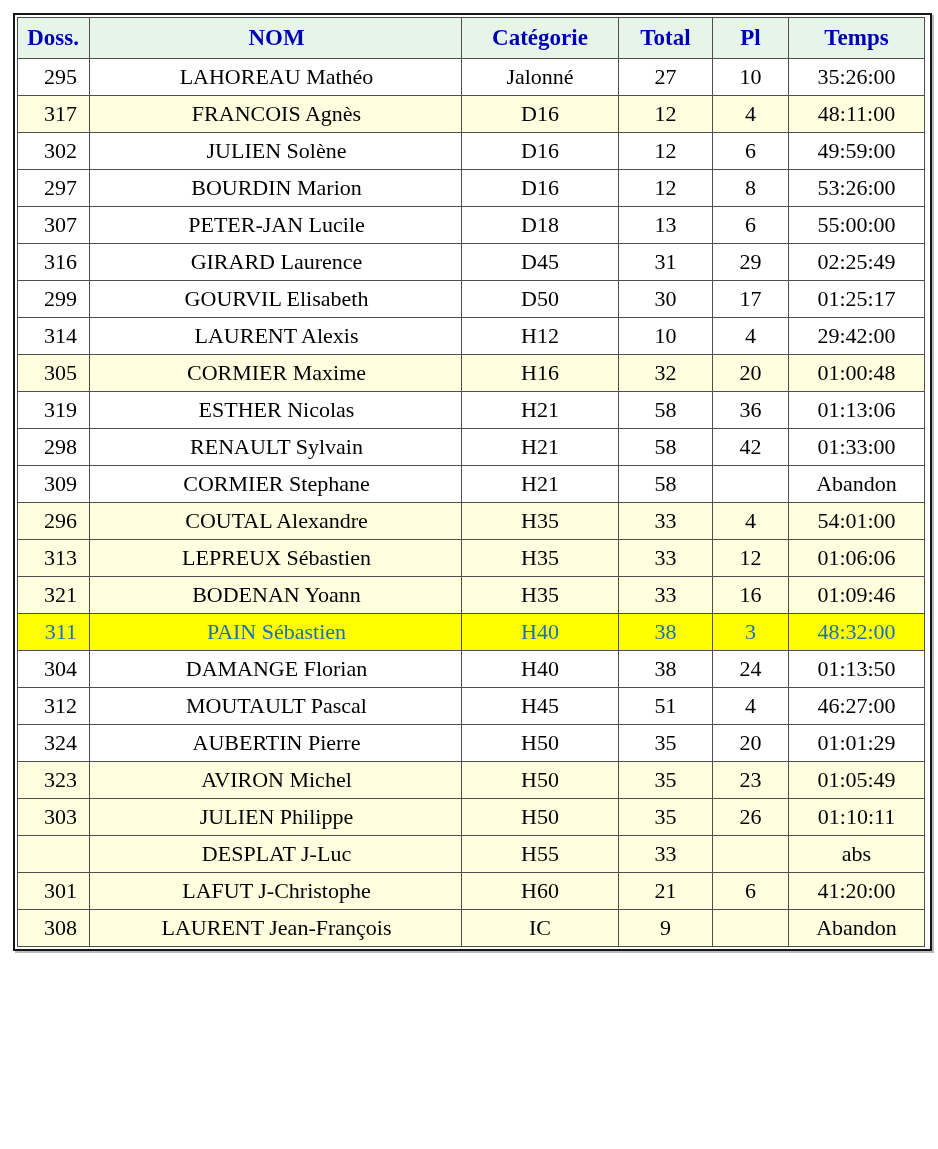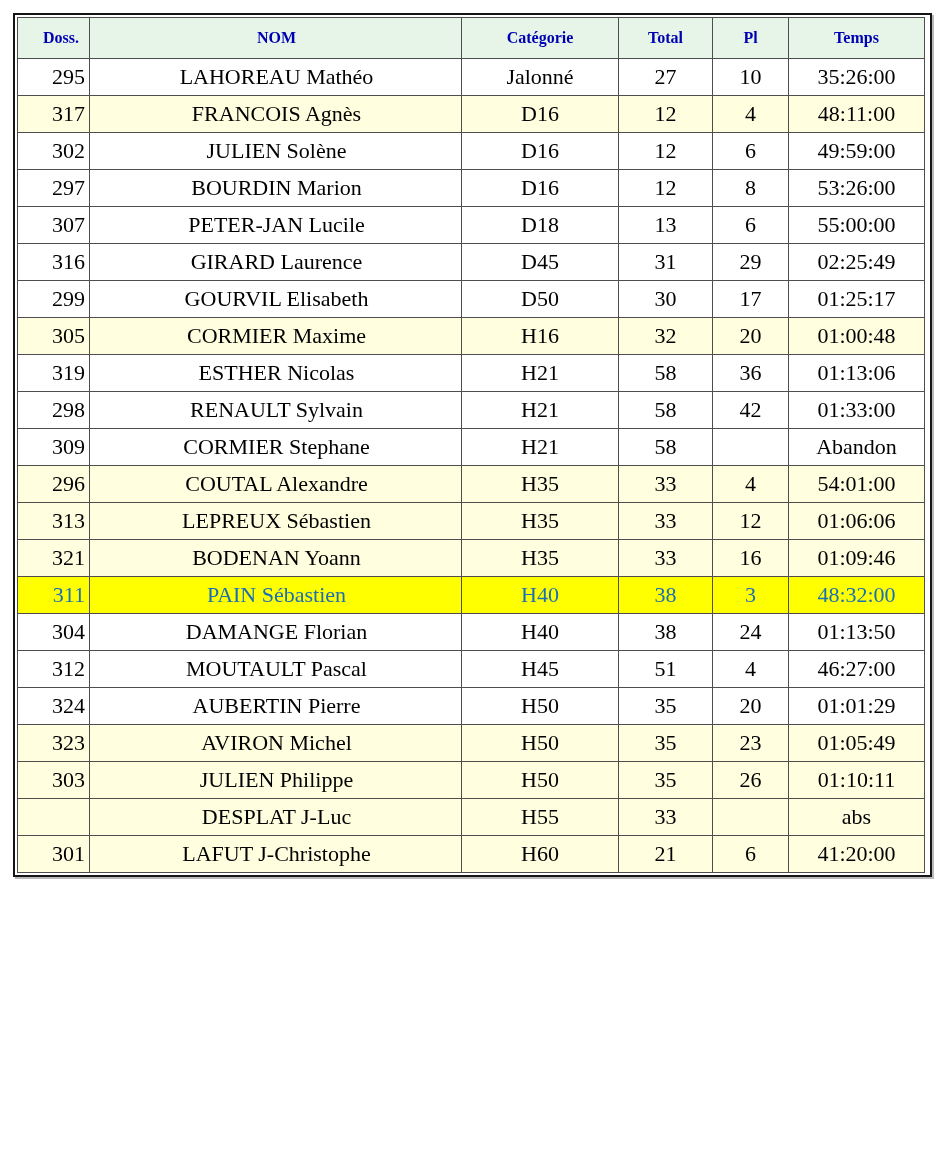--- a/index.html
+++ b/index.html
@@ -39,38 +39,38 @@
   .tbl th, .tbl td {
     border: 1px solid var(--grid-line);
     overflow: hidden;
     white-space: nowrap;
   }
   .tbl thead th {
     height: 41px;
     background: var(--header-bg);
     color: var(--header-text);
     font-weight: bold;
-    font-size: 16px;
+    font-size: 23px;
     text-align: center;
     vertical-align: middle;
   }
   .tbl tbody td {
     height: 37px;
     font-size: 22px;
     vertical-align: middle;
     text-align: center;
   }
   .col-doss  { width: 72px; }
   .col-nom   { width: 372px; }
   .col-cat   { width: 157px; }
   .col-total { width: 94px; }
   .col-pl    { width: 76px; }
   .col-temps { width: 136px; }
 
-  .c-doss { text-align: right !important; padding-right: 4px; }
+  .c-doss { text-align: right !important; padding-right: 12px; }
   th.c-doss { padding-right: 10px; }
   .c-nom  { text-align: center; padding-left: 3px; }
 
   tr.row-white td { background: var(--row-white); }
   tr.row-cream td { background: var(--row-cream); }
   tr.row-highlight td {
     background: var(--highlight-bg);
     color: var(--highlight-text);
     font-weight: normal;
   }
@@ -148,20 +148,28 @@
     <td>02:25:49</td>
   </tr>
         <tr class="row-white">
     <td class="c-doss">299</td>
     <td class="c-nom">GOURVIL Elisabeth</td>
     <td>D50</td>
     <td>30</td>
     <td>17</td>
     <td>01:25:17</td>
   </tr>
+        <tr class="row-white">
+    <td class="c-doss">314</td>
+    <td class="c-nom">LAURENT Alexis</td>
+    <td>H12</td>
+    <td>10</td>
+    <td>4</td>
+    <td>29:42:00</td>
+  </tr>
         <tr class="row-cream">
     <td class="c-doss">305</td>
     <td class="c-nom">CORMIER Maxime</td>
     <td>H16</td>
     <td>32</td>
     <td>20</td>
     <td>01:00:48</td>
   </tr>
         <tr class="row-white">
     <td class="c-doss">319</td>
@@ -268,15 +276,23 @@
     <td>abs</td>
   </tr>
         <tr class="row-cream">
     <td class="c-doss">301</td>
     <td class="c-nom">LAFUT J-Christophe</td>
     <td>H60</td>
     <td>21</td>
     <td>6</td>
     <td>41:20:00</td>
   </tr>
+        <tr class="row-cream">
+    <td class="c-doss">308</td>
+    <td class="c-nom">LAURENT Jean-François</td>
+    <td>IC</td>
+    <td>9</td>
+    <td></td>
+    <td>Abandon</td>
+  </tr>
       </tbody>
   </table>
 </div>
 
 </body></html>

